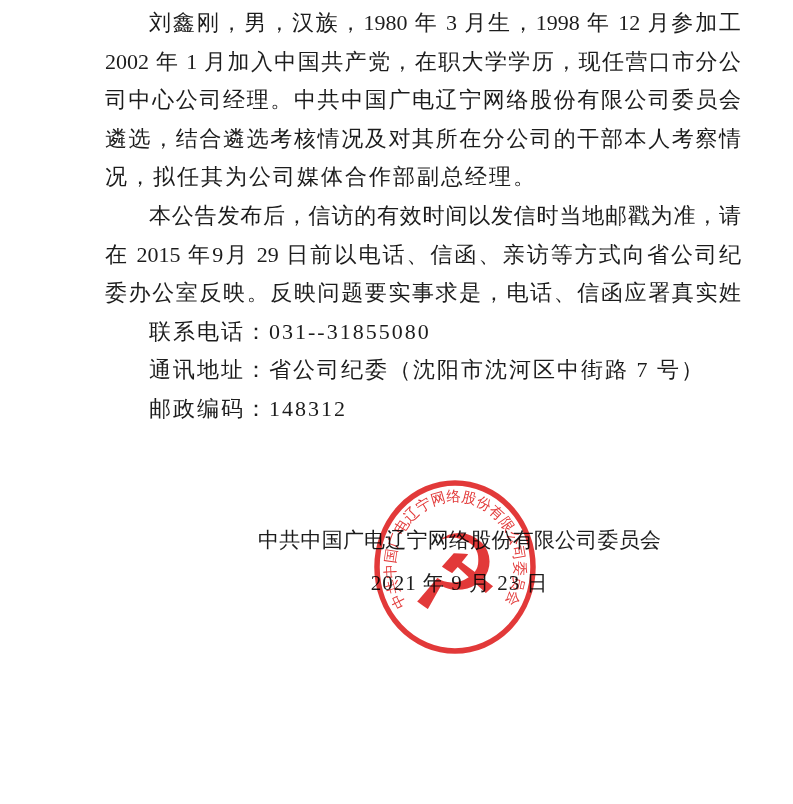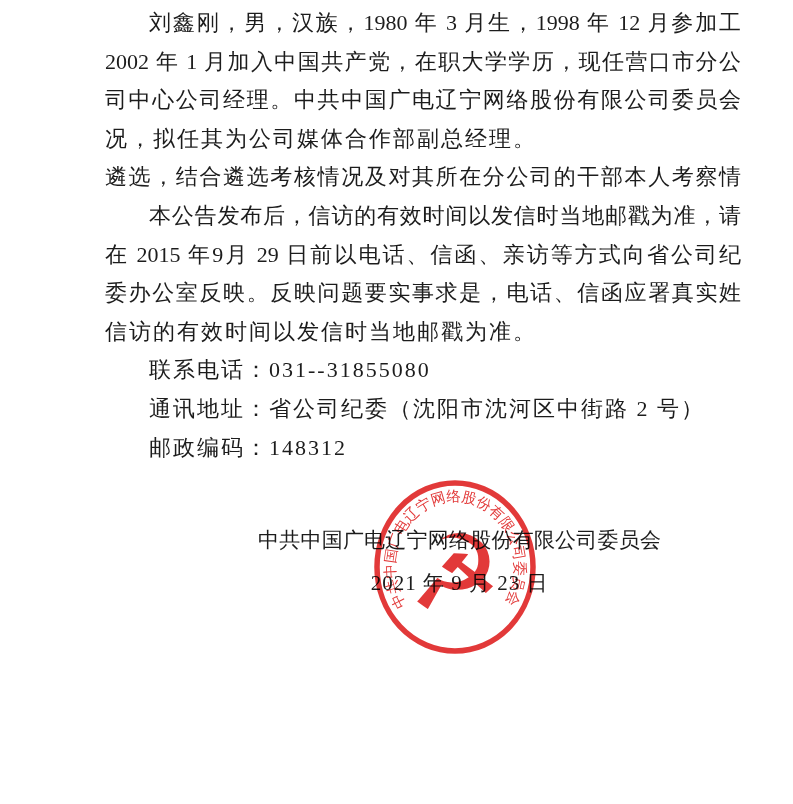--- a/index.html
+++ b/index.html
@@ -83,28 +83,27 @@
 </style>
 </head>
 <body>
 
 <div class="page">
 
   <div class="doc">
     <div class="line j ind">刘鑫刚，男，汉族，1980 年 3 月生，1998 年 12 月参加工作，</div>
     <div class="line j">2002 年 1 月加入中国共产党，在职大学学历，现任营口市分公</div>
     <div class="line j">司中心公司经理。中共中国广电辽宁网络股份有限公司委员会</div>
+    <div class="line j">遴选，结合遴选考核情况及对其所在分公司的干部本人考察情</div>
     <div class="line plain">况，拟任其为公司媒体合作部副总经理。</div>
-    <div class="line j">遴选，结合遴选考核情况及对其所在分公司的干部本人考察情</div>
     <div class="line j ind">本公告发布后，信访的有效时间以发信时当地邮戳为准，请</div>
     <div class="line j">在 2015 年9月 29 日前以电话、信函、亲访等方式向省公司纪</div>
     <div class="line j">委办公室反映。反映问题要实事求是，电话、信函应署真实姓名。</div>
-    <div class="line plain">信访的有效时间以发信时当地邮戳为准。</div>
     <div class="line plain ind">联系电话：031--31855080</div>
-    <div class="line plain ind">通讯地址：省公司纪委（沈阳市沈河区中街路 2 号）</div>
+    <div class="line plain ind">通讯地址：省公司纪委（沈阳市沈河区中街路 7 号）</div>
     <div class="line plain ind">邮政编码：148312</div>
   </div>
 
   <div class="sig">
     <div class="committee">中共中国广电辽宁网络股份有限公司委员会</div>
     <div class="date">2021 年 9 月 23 日</div>
   </div>
 
   <div class="seal">
     <svg width="176" height="190" viewBox="0 0 176 190">

